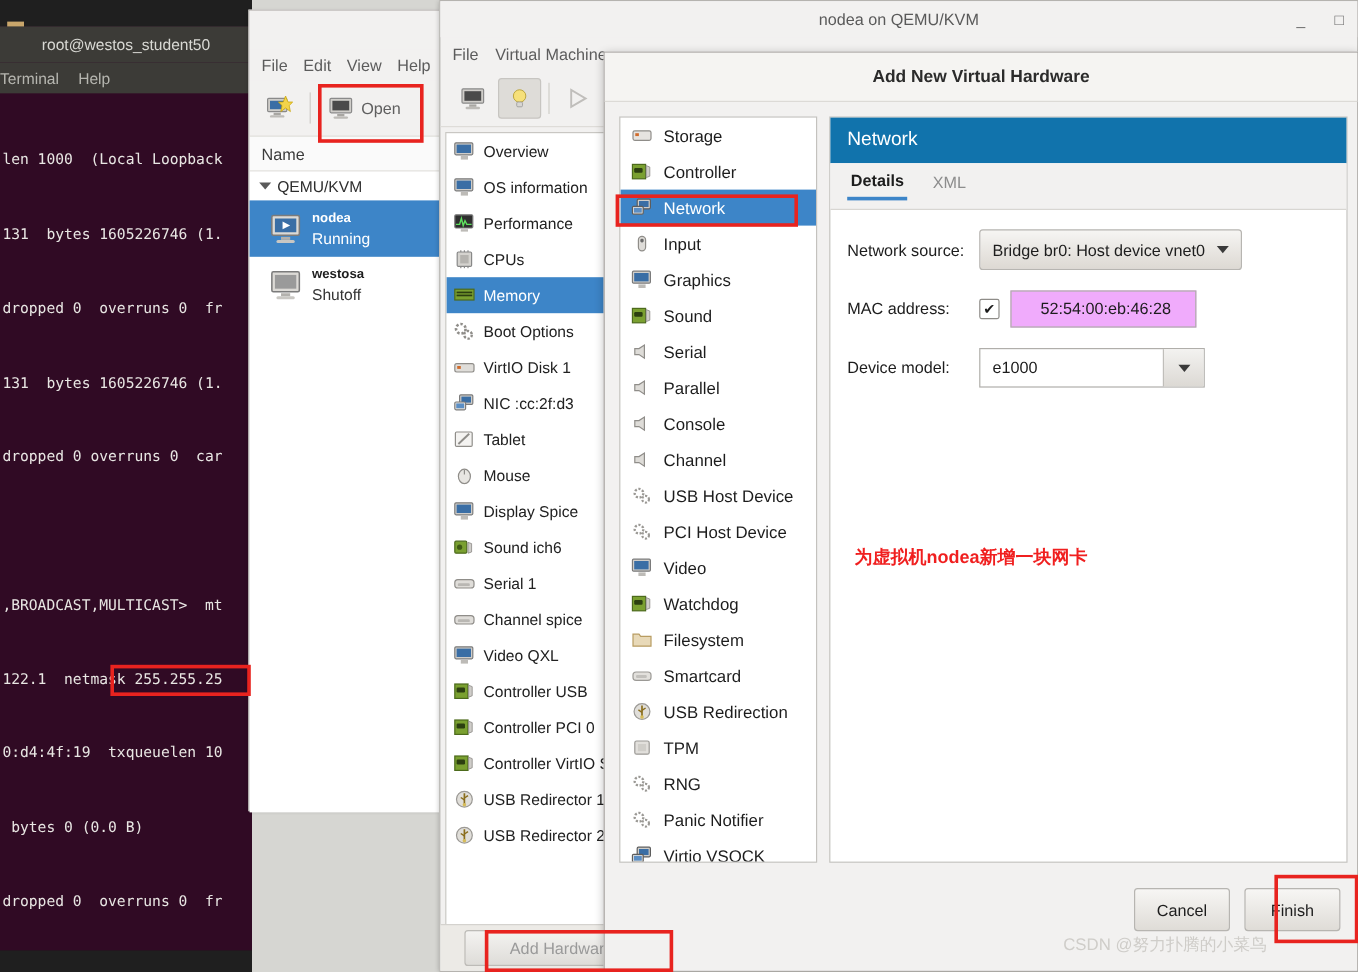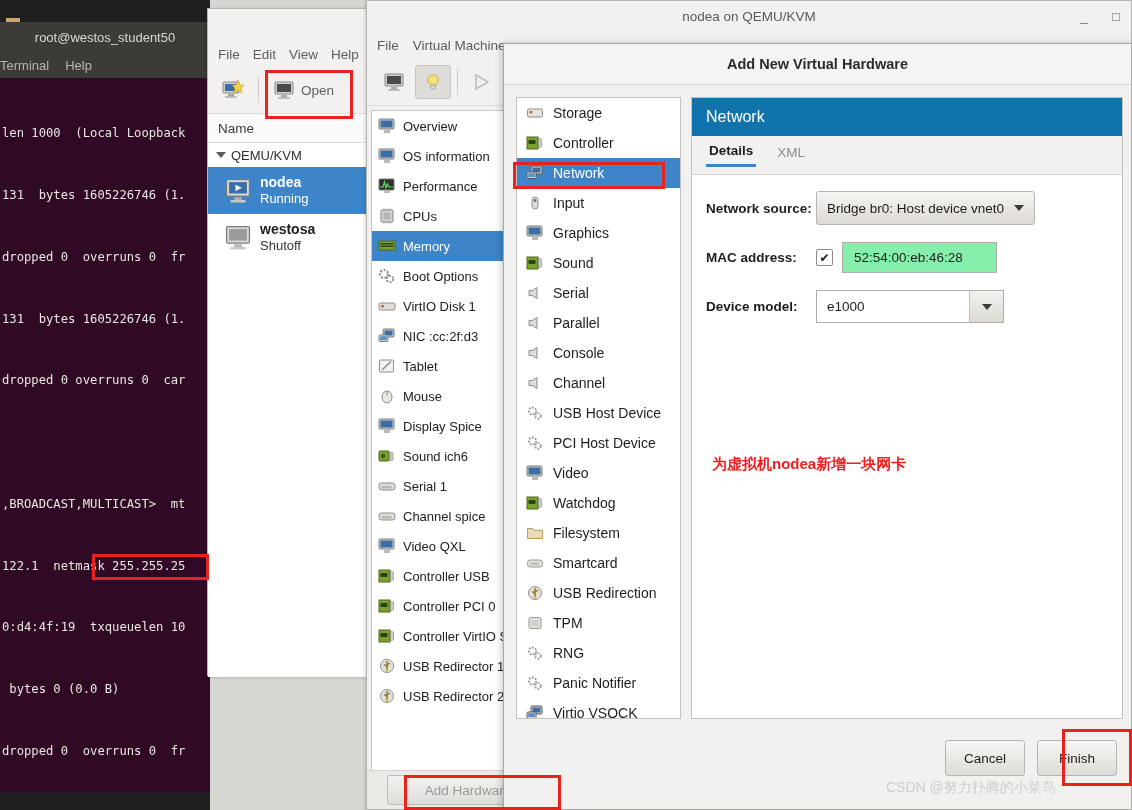--- a/index.html
+++ b/index.html
@@ -40,21 +40,21 @@
      padding-left:8px;gap:6px;border-bottom:1px solid #dedcd8;}
   .tb-sep{width:1px;height:26px;background:#cfcdc9;margin:0 2px;}
   #vmm-colhdr{height:28px;background:#fafafa;border-bottom:1px solid #dedcd8;
      display:flex;align-items:center;padding-left:10px;font-size:13.5px;color:#3b3b3b;}
   #vmm-list{background:#ffffff;height:calc(100% - 32px - 26px - 46px - 28px);}
   .grp-row{height:24px;display:flex;align-items:center;padding-left:8px;font-size:13px;color:#2e2e2e;gap:5px;}
   .tri{width:0;height:0;border-left:5px solid transparent;border-right:5px solid transparent;
        border-top:6px solid #5a5a5a;}
   .vm-row{height:47px;display:flex;align-items:center;padding-left:16px;gap:8px;}
   .vm-row.sel{background:#3d85c8;}
-  .vm-name{font-size:14px;font-weight:bold;color:#1d1d1d;line-height:16px;}
+  .vm-name{font-size:11px;font-weight:bold;color:#1d1d1d;line-height:16px;}
   .vm-state{font-size:13px;color:#333;line-height:17px;}
   .vm-row.sel .vm-name,.vm-row.sel .vm-state{color:#fff;}
 
   
   #vmdet{left:366px;top:0px;width:766px;height:810px;background:#f2f1f0;
      border:1px solid #b5b3af;box-sizing:border-box;box-shadow:0 1px 4px rgba(0,0,0,.25);}
   #vmdet-title{height:30px;display:flex;align-items:center;justify-content:center;
      position:relative;font-size:13.5px;color:#5a5a5a;background:#f2f1f0;}
   #vmdet-winbtns{position:absolute;right:8px;top:0;height:30px;display:flex;align-items:center;gap:18px;}
   .winbtn{font-size:13px;color:#6b6b6b;width:14px;text-align:center;cursor:default;}
@@ -91,27 +91,27 @@
   #dlg-right{flex:1;background:#ffffff;border:1px solid #c4c2be;box-sizing:border-box;
      height:622px;position:relative;}
   #pane-hdr{height:38px;background:#1173ac;color:#fff;display:flex;align-items:center;
      padding-left:14px;font-size:16px;}
   #pane-tabs{height:38px;background:#f2f1f0;border-bottom:1px solid #d8d6d2;
      display:flex;align-items:center;padding-left:14px;gap:18px;}
   .ptab{font-size:13.5px;padding:0 3px 6px 3px;color:#8d8d8d;}
   .ptab.sel{color:#1d1d1d;font-weight:bold;border-bottom:3px solid #3d85c8;}
   #pane-form{padding:16px 14px 0 14px;}
   .frow{display:flex;align-items:center;margin-bottom:17px;}
-  .flabel{width:110px;font-size:13.5px;color:#1d1d1d;font-weight:bold;}
+  .flabel{width:110px;font-size:13.5px;color:#1d1d1d;}
   .combo{background:linear-gradient(#f6f5f3,#ddd9d3);border:1px solid #b7b5b1;border-radius:3px;
      height:32px;display:flex;align-items:center;padding:0 10px;font-size:13.5px;color:#1d1d1d;gap:10px;}
   .caret{width:0;height:0;border-left:5px solid transparent;border-right:5px solid transparent;
      border-top:6px solid #3a3a3a;}
-  .textfield{background:#86efac;border:1px solid #b0aeaa;height:31px;display:flex;align-items:center;
-     padding:0 11px;font-size:13.5px;color:#1d1d1d;width:155px;box-sizing:border-box;}
+  .textfield{background:#f0abfc;border:1px solid #b0aeaa;height:31px;display:flex;align-items:center;
+     padding:0 24px;font-size:13.5px;color:#1d1d1d;width:155px;box-sizing:border-box;}
   .chk{width:15px;height:15px;border:1px solid #8e8c88;background:#fff;border-radius:2px;
      display:flex;align-items:center;justify-content:center;margin-right:9px;
      font-size:12px;color:#1a1a1a;line-height:1;}
   .combo2{background:#fff;border:1px solid #b0aeaa;height:33px;width:188px;display:flex;
      align-items:center;font-size:13.5px;color:#1d1d1d;box-sizing:border-box;position:relative;}
   .combo2 .lbl{padding-left:10px;}
   .combo2 .btn{position:absolute;right:0;top:0;width:33px;height:100%;
      background:linear-gradient(#f3f2f0,#dcd9d4);border-left:1px solid #c0beba;
      display:flex;align-items:center;justify-content:center;}
   #annot{position:absolute;left:712px;top:455px;font-size:15px;font-weight:bold;color:#f01f1f;

